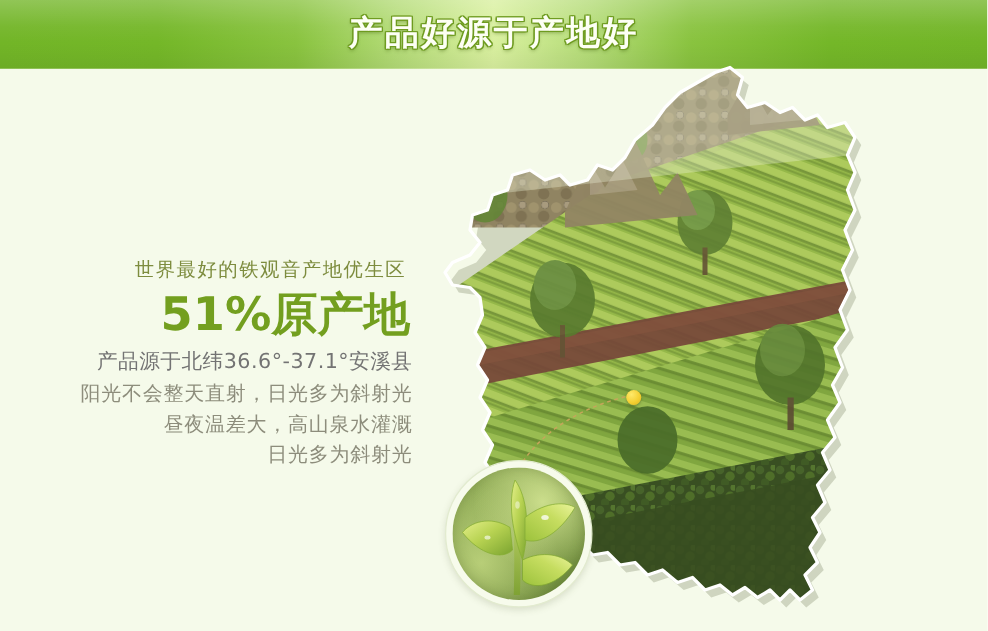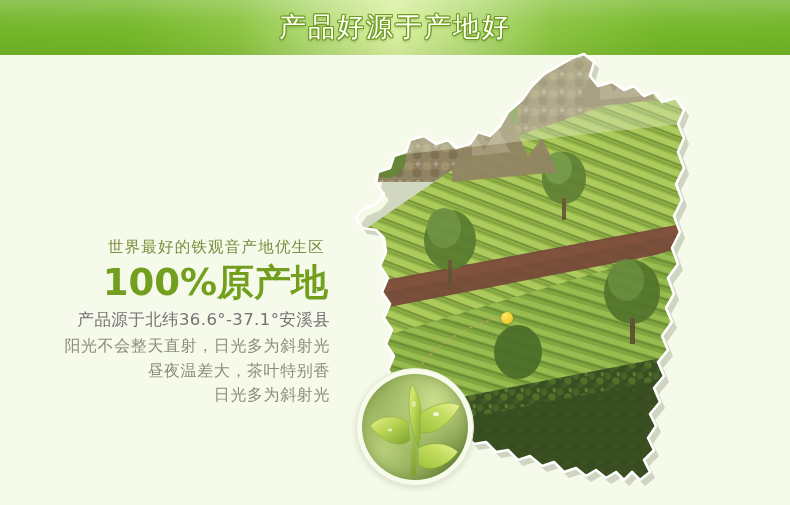--- a/index.html
+++ b/index.html
@@ -48,42 +48,42 @@
     pointer-events: none;
   }
   #header-title {
     position: absolute;
     left: 0; top: 0;
     width: 790px;
     height: 55px;
     line-height: 54px;
     text-align: center;
     font-size: 27px;
-    font-weight: normal;
+    font-weight: bold;
     letter-spacing: 2px;
     color: #fdfff4;
     text-shadow:
        1px 0 0 #6f9c20,
       -1px 0 0 #6f9c20,
        0 1px 0 #6f9c20,
        0 -1px 0 #6f9c20,
        1px 1px 0 #6f9c20,
       -1px 1px 0 #6f9c20,
        1px -1px 0 #6f9c20,
       -1px -1px 0 #6f9c20,
        0 2px 3px rgba(60,90,10,0.45);
     z-index: 3;
     white-space: nowrap;
   }
 
   
   #left-copy {
     position: absolute;
     left: 18px;
-    top: 236px;
+    top: 205px;
     width: 312px;
     text-align: right;
     z-index: 6;
   }
   #tagline-top {
     font-size: 15.5px;
     color: #7d8c3e;
     letter-spacing: 1.2px;
     line-height: 22px;
     padding-right: 5px;
@@ -361,22 +361,22 @@
 
         <ellipse cx="74" cy="40" rx="3" ry="2" fill="#ffffff" opacity="0.75"></ellipse>
         <ellipse cx="28" cy="56" rx="2.4" ry="1.6" fill="#ffffff" opacity="0.6"></ellipse>
         <ellipse cx="52" cy="30" rx="1.8" ry="3" fill="#ffffff" opacity="0.45"></ellipse>
       </svg>
     </div>
   </div>
 
   <div id="left-copy">
     <div id="tagline-top">世界最好的铁观音产地优生区</div>
-    <div id="headline">100%原产地</div>
+    <div id="headline">51%原产地</div>
     <div id="subline">产品源于北纬36.6°-37.1°安溪县</div>
     <div id="bullets">
       <div class="bullet-line">阳光不会整天直射，日光多为斜射光</div>
-      <div class="bullet-line">昼夜温差大，茶叶特别香</div>
+      <div class="bullet-line">昼夜温差大，高山泉水灌溉</div>
       <div class="bullet-line">日光多为斜射光</div>
     </div>
   </div>
 
 </div>
 
 </body></html>

